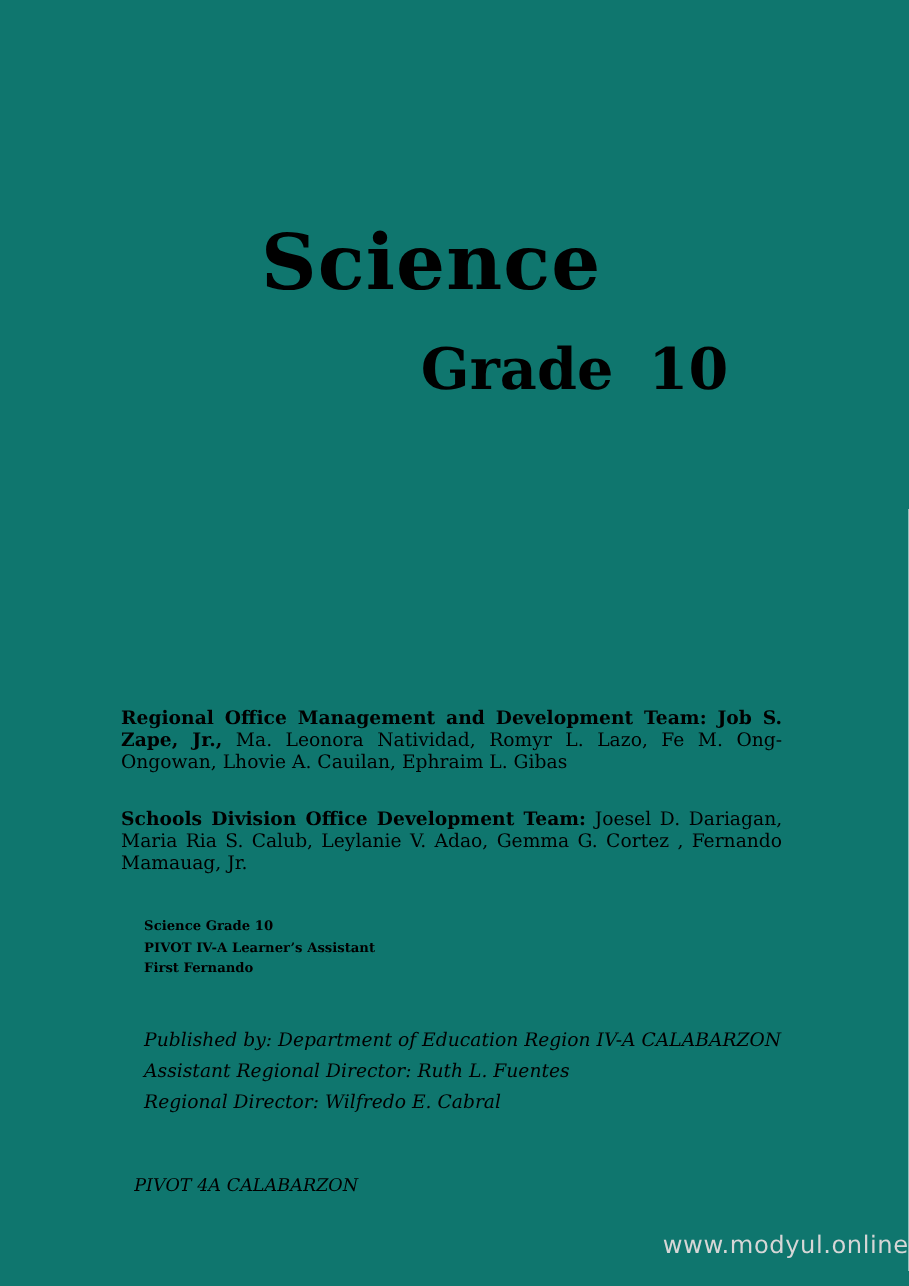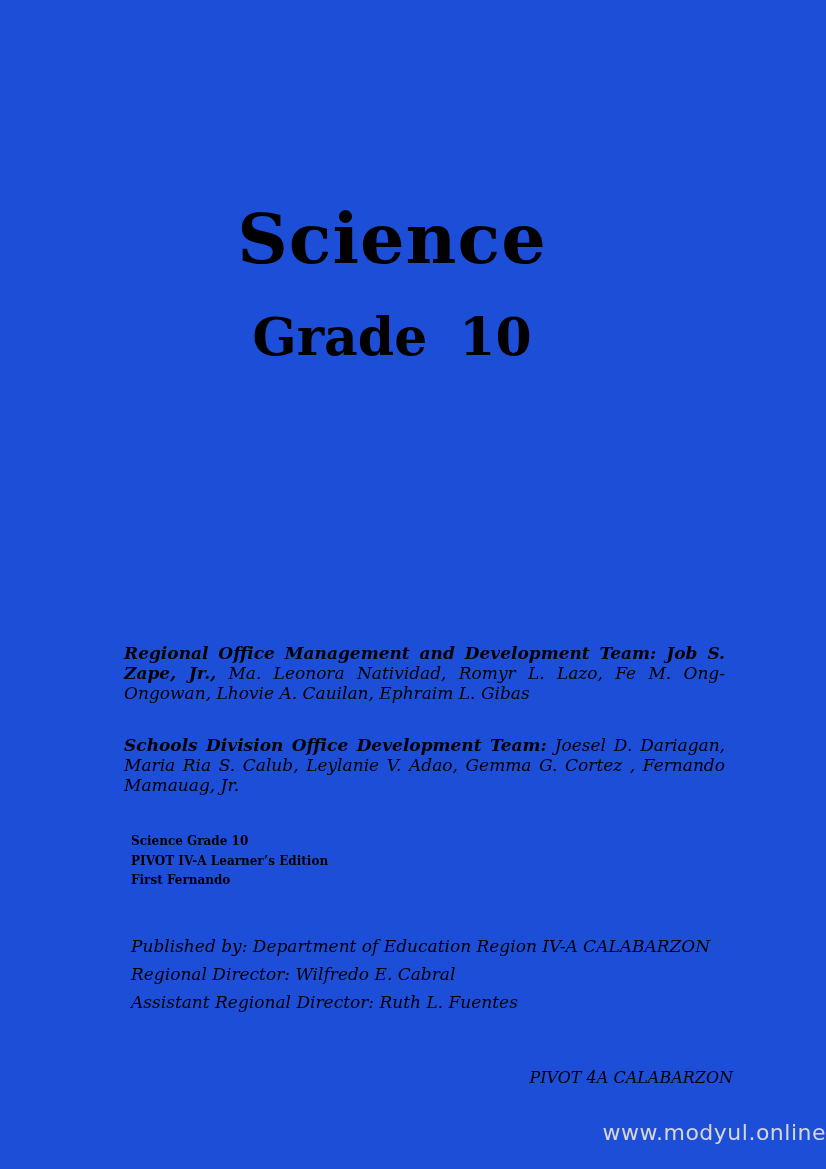--- a/index.html
+++ b/index.html
@@ -4,55 +4,54 @@
 <style>
   html, body {
     margin: 0;
     padding: 0;
     background: #ffffff;
   }
   .page {
     position: relative;
     width: 826px;
     height: 1169px;
-    background: #1d4ed8;
+    background: #0f766e;
     color: #000000;
     font-family: "DejaVu Serif", "Liberation Serif", serif;
     overflow: hidden;
   }
   .title {
     position: absolute;
     top: 204px;
     left: 122px;
     width: 540px;
     text-align: center;
     font-size: 70px;
     line-height: 70px;
     font-weight: bold;
     letter-spacing: 1px;
   }
   .subtitle {
     position: absolute;
     top: 311px;
     left: 122px;
     width: 540px;
-    text-align: center;
+    text-align: right;
     font-size: 52px;
     line-height: 52px;
     font-weight: bold;
     word-spacing: 14px;
   }
   .credit-para {
     position: absolute;
-    left: 124px;
+    left: 110px;
     width: 601px;
     font-size: 17px;
     line-height: 20px;
     text-align: justify;
-    font-style: italic;
   }
   .credit-para.regional { top: 626px; }
   .credit-para.division { top: 707px; margin-top: 28px; }
   .pub-block {
     position: absolute;
     left: 131px;
     top: 832px;
     font-size: 12px;
     line-height: 19.5px;
     font-weight: bold;
@@ -64,21 +63,20 @@
     font-size: 17px;
     line-height: 20px;
     font-style: italic;
   }
   .pub-info p { margin: 0 0 8px 0; }
   .edition-tag {
     position: absolute;
     left: 122px;
     top: 1068px;
     width: 611px;
-    text-align: right;
     font-style: italic;
     font-size: 16px;
     line-height: 20px;
   }
   .watermark {
     position: absolute;
     left: 0;
     top: 1121px;
     width: 826px;
     text-align: right;
@@ -97,27 +95,27 @@
   <div class="title">Science</div>
 
   <div class="subtitle">Grade 10</div>
 
   <p class="credit-para regional"><strong>Regional Office Management and Development Team: Job S. Zape, Jr.,</strong> <span>Ma. Leonora Natividad, Romyr L. Lazo, Fe M. Ong-Ongowan, Lhovie A. Cauilan, Ephraim L. Gibas</span></p>
 
   <p class="credit-para division"><strong>Schools Division Office Development Team:</strong> <span>Joesel D. Dariagan, Maria  Ria S. Calub, Leylanie  V. Adao, Gemma G. Cortez , Fernando  Mamauag, Jr.</span></p>
 
   <div class="pub-block">
     <div>Science Grade 10</div>
-    <div>PIVOT IV-A Learner’s Edition</div>
+    <div>PIVOT IV-A Learner’s Assistant</div>
     <div>First Fernando</div>
   </div>
 
   <div class="pub-info">
     <p>Published by: Department of Education Region IV-A CALABARZON</p>
+    <p>Assistant Regional Director: Ruth L. Fuentes</p>
     <p>Regional Director: Wilfredo E. Cabral</p>
-    <p>Assistant Regional Director: Ruth L. Fuentes</p>
   </div>
 
   <div class="edition-tag">PIVOT 4A CALABARZON</div>
 
   <div class="watermark">www.modyul.online</div>
 
 </div>
 
 </body></html>

